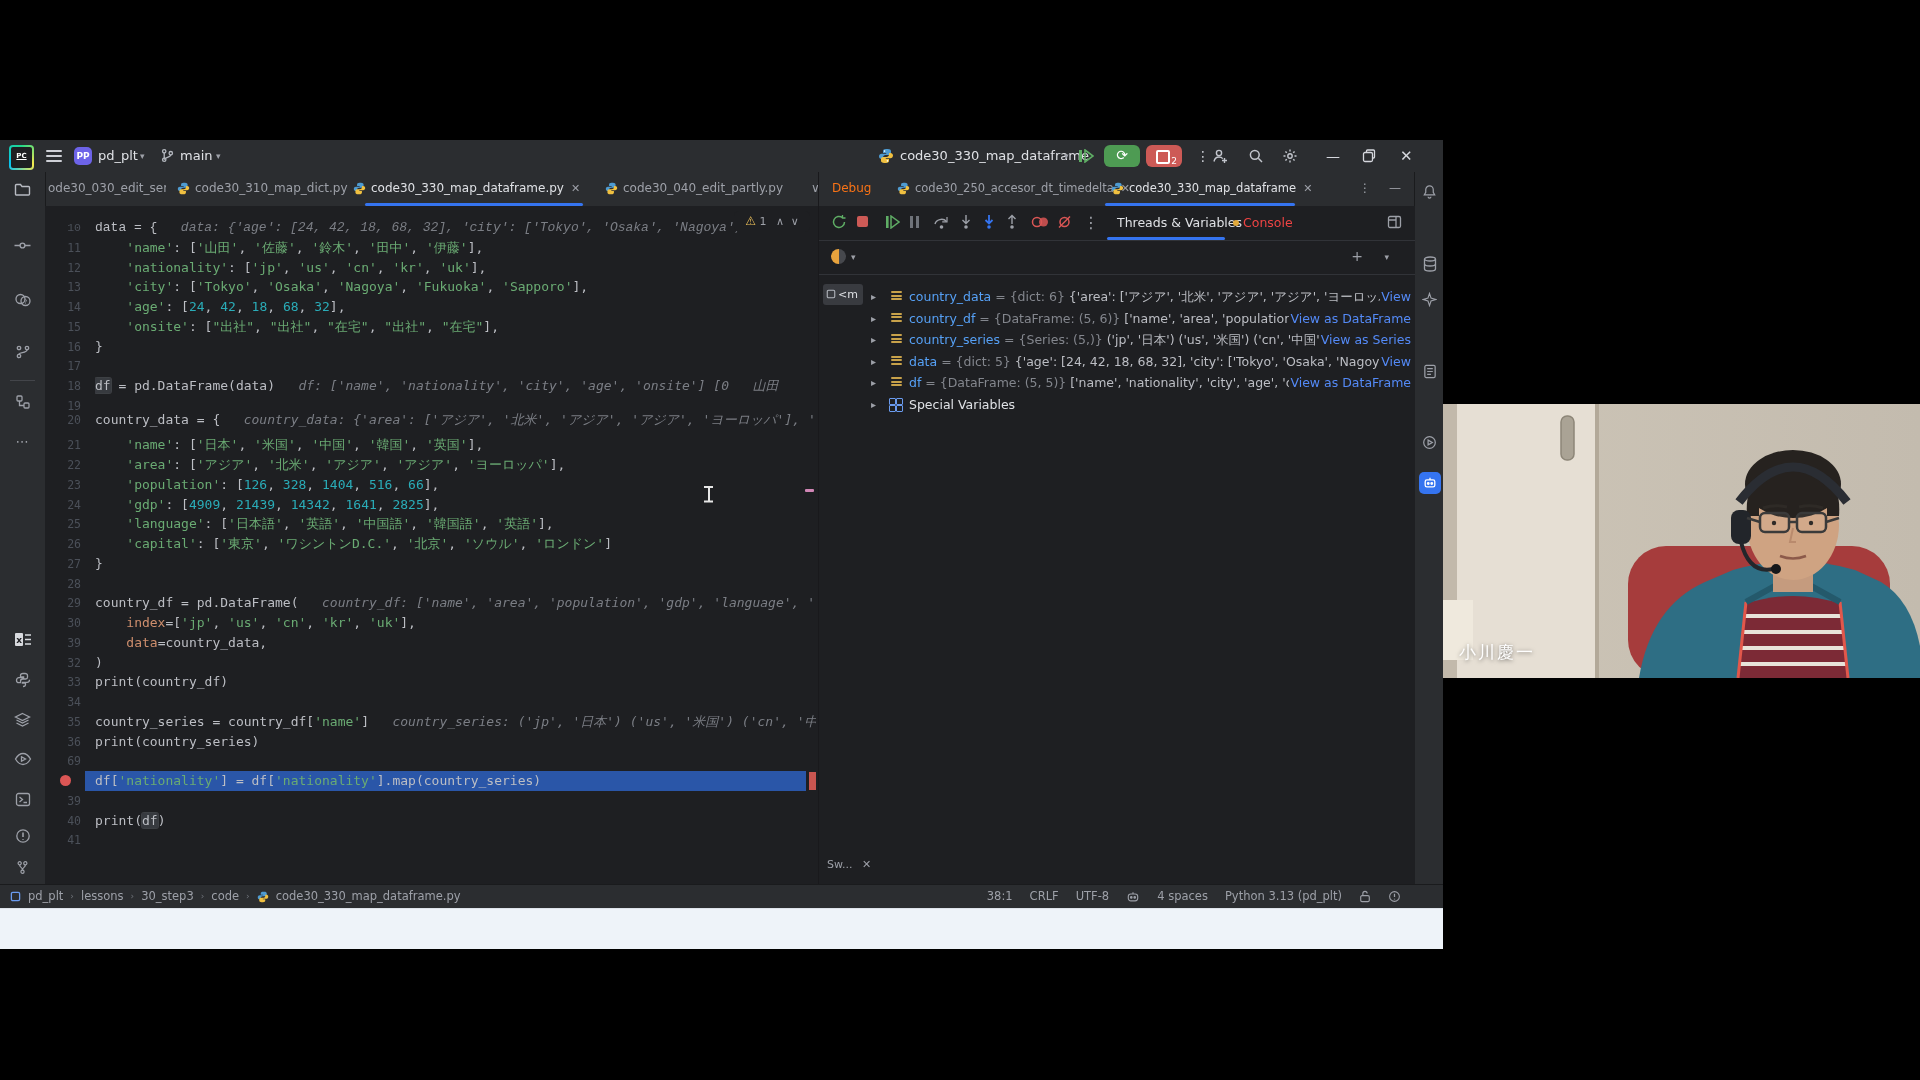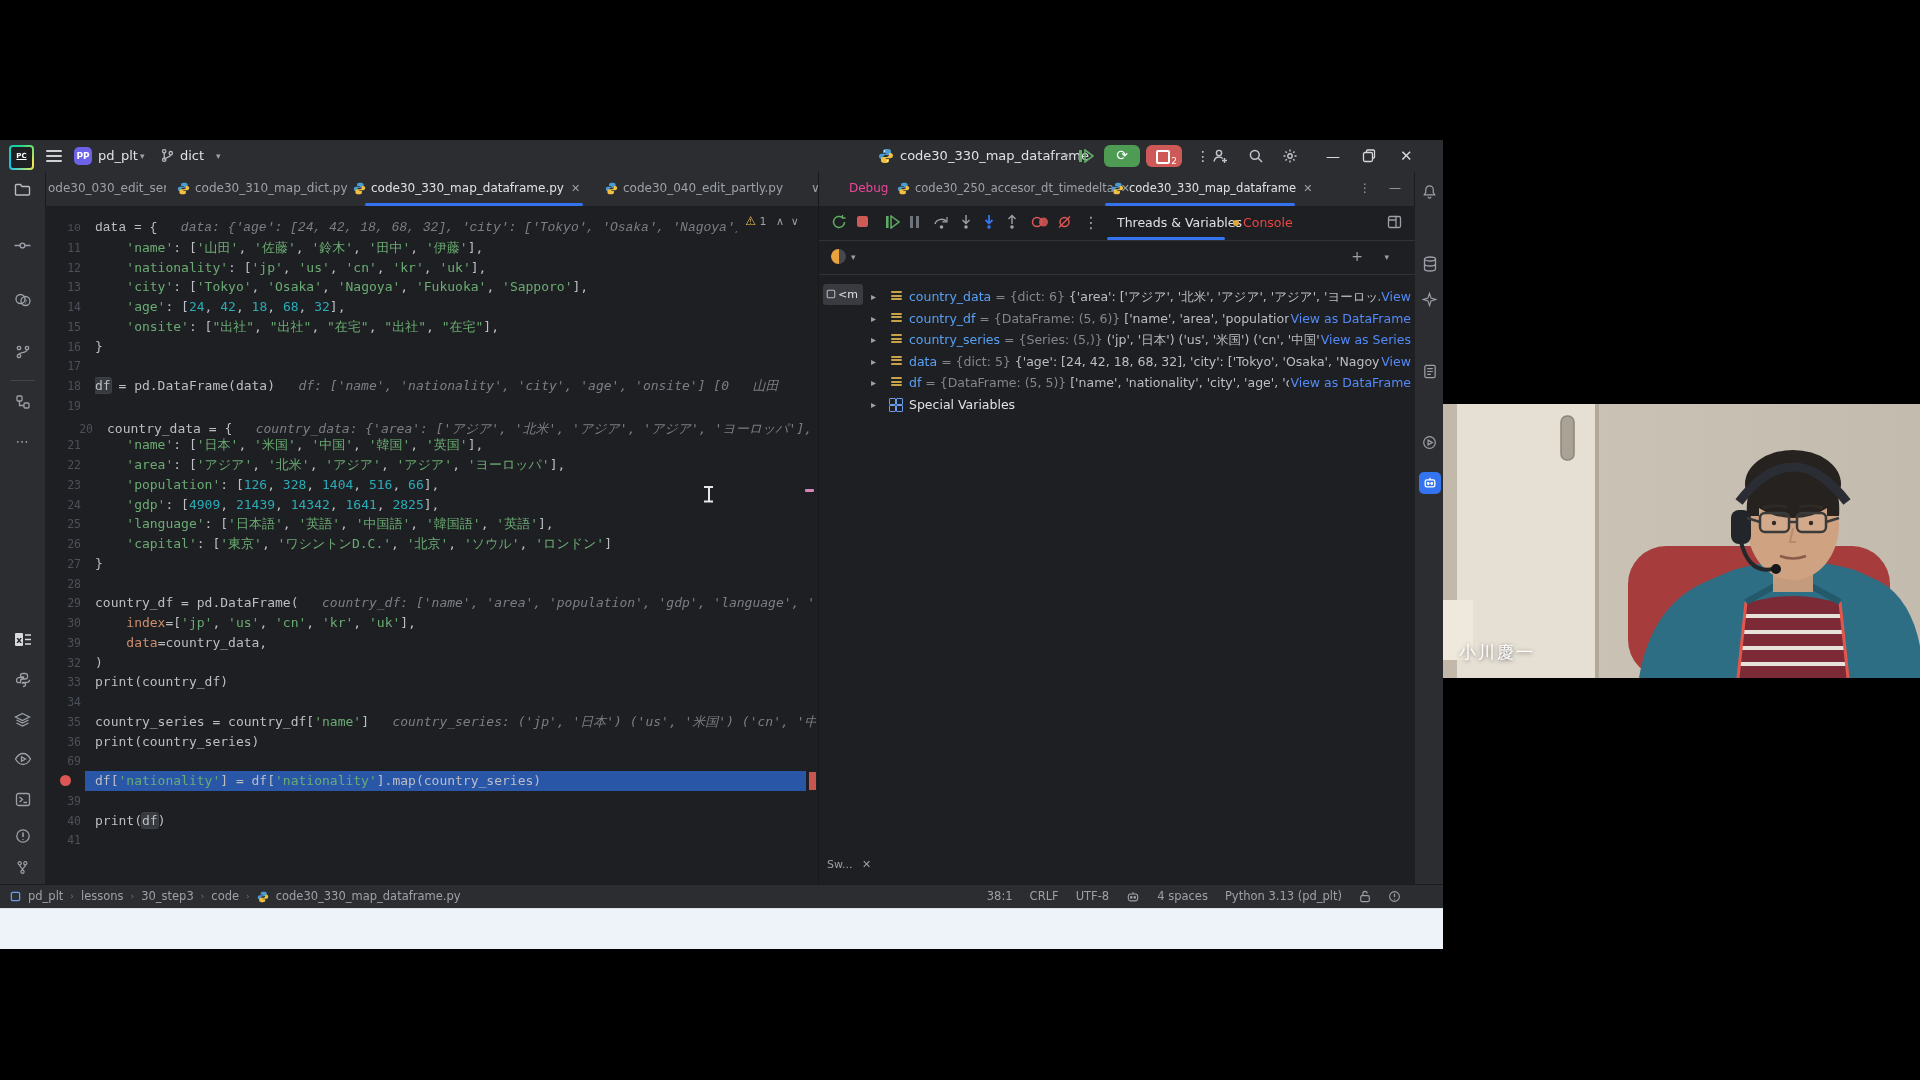--- a/index.html
+++ b/index.html
@@ -111,21 +111,21 @@
     <span class="abs" style="left:160px;top:8px">
       <svg width="15" height="15" viewBox="0 0 16 16">
           <g fill="none" stroke="#b4b8bf" stroke-width="1.4">
             <circle cx="4.5" cy="3.5" r="1.8"></circle>
             <circle cx="4.5" cy="12.5" r="1.8"></circle>
             <circle cx="11.5" cy="5.5" r="1.8"></circle>
             <path d="M4.5 5.3v5.4M11.5 7.3c0 3-7 2.2-7 5.2"></path>
           </g>
         </svg>
     </span>
-    <span class="abs tbar-txt" style="left:180px">dict</span>
+    <span class="abs tbar-txt" style="left:180px">main</span>
     <span class="abs chev" style="left:216px;line-height:32px">▾</span>
 
     <span class="abs" style="left:878px;top:8px">
       <svg width="16" height="16" viewBox="0 0 16 16">
           <path d="M8 1C6 1 5 1.9 5 3.2V5h3.2v.8H3.6C2.1 5.8 1 6.9 1 8.5S2.1 11 3.6 11H5V9.4C5 8 6.1 7 7.5 7h3.3C12 7 13 6.1 13 4.9V3.2C13 1.9 11.8 1 9.8 1H8z" fill="#4e9bd1"></path>
           <path d="M8 15c2 0 3-.9 3-2.2V11H7.8v-.8h4.6c1.5 0 2.6-1.1 2.6-2.7S13.9 5 12.4 5H11v1.6C11 8 9.9 9 8.5 9H5.2C4 9 3 9.9 3 11.1v1.7C3 14.1 4.2 15 6.2 15H8z" fill="#f0c040"></path>
           <circle cx="6.6" cy="3.1" r=".8" fill="#fff"></circle>
           <circle cx="9.4" cy="12.9" r=".8" fill="#fff"></circle>
         </svg>
     </span>
@@ -204,21 +204,21 @@
           <path d="M8 1C6 1 5 1.9 5 3.2V5h3.2v.8H3.6C2.1 5.8 1 6.9 1 8.5S2.1 11 3.6 11H5V9.4C5 8 6.1 7 7.5 7h3.3C12 7 13 6.1 13 4.9V3.2C13 1.9 11.8 1 9.8 1H8z" fill="#4e9bd1"></path>
           <path d="M8 15c2 0 3-.9 3-2.2V11H7.8v-.8h4.6c1.5 0 2.6-1.1 2.6-2.7S13.9 5 12.4 5H11v1.6C11 8 9.9 9 8.5 9H5.2C4 9 3 9.9 3 11.1v1.7C3 14.1 4.2 15 6.2 15H8z" fill="#f0c040"></path>
         </svg>
       </span>
     <span class="etab" style="left:578px">code30_040_edit_partly.py</span>
     <span class="etab" style="left:766px;color:#9da0a8">∨</span>
     <span class="etab" style="left:792px">⋮</span>
   </div>
 
   <div class="dbghead">
-    <span class="etab" style="left:30px;color:#ec4899">Debug</span>
+    <span class="etab" style="left:13px;color:#f97316">Debug</span>
     <span class="abs" style="left:78px;top:10px">
         <svg width="13" height="13" viewBox="0 0 16 16">
           <path d="M8 1C6 1 5 1.9 5 3.2V5h3.2v.8H3.6C2.1 5.8 1 6.9 1 8.5S2.1 11 3.6 11H5V9.4C5 8 6.1 7 7.5 7h3.3C12 7 13 6.1 13 4.9V3.2C13 1.9 11.8 1 9.8 1H8z" fill="#4e9bd1"></path>
           <path d="M8 15c2 0 3-.9 3-2.2V11H7.8v-.8h4.6c1.5 0 2.6-1.1 2.6-2.7S13.9 5 12.4 5H11v1.6C11 8 9.9 9 8.5 9H5.2C4 9 3 9.9 3 11.1v1.7C3 14.1 4.2 15 6.2 15H8z" fill="#f0c040"></path>
         </svg>
       </span>
     <span class="etab" style="left:96px;font-size:11.5px"><span>code30_250_accesor_dt_timedelta</span><span class="tabx">✕</span></span>
     <span class="abs" style="left:292px;top:10px">
         <svg width="13" height="13" viewBox="0 0 16 16">
           <path d="M8 1C6 1 5 1.9 5 3.2V5h3.2v.8H3.6C2.1 5.8 1 6.9 1 8.5S2.1 11 3.6 11H5V9.4C5 8 6.1 7 7.5 7h3.3C12 7 13 6.1 13 4.9V3.2C13 1.9 11.8 1 9.8 1H8z" fill="#4e9bd1"></path>
@@ -391,21 +391,21 @@
         <div class="cl" style="top: 12px; font-family: Liberation Mono, monospace;"><span class="ln">10</span><span class="ct"><span class="tk-d">data = {</span><span class="tk-i">   data: {'age': [24, 42, 18, 68, 32], 'city': ['Tokyo', 'Osaka', 'Nagoya', 'Fukuo</span></span></div>
         <div class="cl" style="top: 31.75px;"><span class="ln">11</span><span class="ct"><span class="tk-d">    </span><span class="tk-s">'name'</span><span class="tk-d">: [</span><span class="tk-s">'山田'</span><span class="tk-d">, </span><span class="tk-s">'佐藤'</span><span class="tk-d">, </span><span class="tk-s">'鈴木'</span><span class="tk-d">, </span><span class="tk-s">'田中'</span><span class="tk-d">, </span><span class="tk-s">'伊藤'</span><span class="tk-d">],</span></span></div>
         <div class="cl" style="top: 51.5px;"><span class="ln">12</span><span class="ct"><span class="tk-d">    </span><span class="tk-s">'nationality'</span><span class="tk-d">: [</span><span class="tk-s">'jp'</span><span class="tk-d">, </span><span class="tk-s">'us'</span><span class="tk-d">, </span><span class="tk-s">'cn'</span><span class="tk-d">, </span><span class="tk-s">'kr'</span><span class="tk-d">, </span><span class="tk-s">'uk'</span><span class="tk-d">],</span></span></div>
         <div class="cl" style="top: 71.25px;"><span class="ln">13</span><span class="ct"><span class="tk-d">    </span><span class="tk-s">'city'</span><span class="tk-d">: [</span><span class="tk-s">'Tokyo'</span><span class="tk-d">, </span><span class="tk-s">'Osaka'</span><span class="tk-d">, </span><span class="tk-s">'Nagoya'</span><span class="tk-d">, </span><span class="tk-s">'Fukuoka'</span><span class="tk-d">, </span><span class="tk-s">'Sapporo'</span><span class="tk-d">],</span></span></div>
         <div class="cl" style="top: 91px;"><span class="ln">14</span><span class="ct"><span class="tk-d">    </span><span class="tk-s">'age'</span><span class="tk-d">: [</span><span class="tk-n">24</span><span class="tk-d">, </span><span class="tk-n">42</span><span class="tk-d">, </span><span class="tk-n">18</span><span class="tk-d">, </span><span class="tk-n">68</span><span class="tk-d">, </span><span class="tk-n">32</span><span class="tk-d">],</span></span></div>
         <div class="cl" style="top: 110.75px;"><span class="ln">15</span><span class="ct"><span class="tk-d">    </span><span class="tk-s">'onsite'</span><span class="tk-d">: [</span><span class="tk-s">"出社"</span><span class="tk-d">, </span><span class="tk-s">"出社"</span><span class="tk-d">, </span><span class="tk-s">"在宅"</span><span class="tk-d">, </span><span class="tk-s">"出社"</span><span class="tk-d">, </span><span class="tk-s">"在宅"</span><span class="tk-d">],</span></span></div>
         <div class="cl" style="top: 130.5px;"><span class="ln">16</span><span class="ct"><span class="tk-d">}</span></span></div>
         <div class="cl" style="top: 150.25px;"><span class="ln">17</span><span class="ct"></span></div>
         <div class="cl" style="top: 170px;"><span class="ln">18</span><span class="ct"><span class="tk-w">df</span><span class="tk-d"> = pd.DataFrame(data)</span><span class="tk-i">   df: ['name', 'nationality', 'city', 'age', 'onsite'] [0   山田       jp</span></span></div>
         <div class="cl" style="top: 189.75px;"><span class="ln">19</span><span class="ct"></span></div>
-        <div class="cl" style="top: 213px; margin-left: 12px;"><span class="ln">20</span><span class="ct"><span class="tk-d">country_data = {</span><span class="tk-i">   country_data: {'area': ['アジア', '北米', 'アジア', 'アジア', 'ヨーロッパ'], 'capital':</span></span></div>
+        <div class="cl" style="top: 204px;"><span class="ln">20</span><span class="ct"><span class="tk-d">country_data = {</span><span class="tk-i">   country_data: {'area': ['アジア', '北米', 'アジア', 'アジア', 'ヨーロッパ'], 'capital':</span></span></div>
         <div class="cl" style="top: 229.25px;"><span class="ln">21</span><span class="ct"><span class="tk-d">    </span><span class="tk-s">'name'</span><span class="tk-d">: [</span><span class="tk-s">'日本'</span><span class="tk-d">, </span><span class="tk-s">'米国'</span><span class="tk-d">, </span><span class="tk-s">'中国'</span><span class="tk-d">, </span><span class="tk-s">'韓国'</span><span class="tk-d">, </span><span class="tk-s">'英国'</span><span class="tk-d">],</span></span></div>
         <div class="cl" style="top: 249px;"><span class="ln">22</span><span class="ct"><span class="tk-d">    </span><span class="tk-s">'area'</span><span class="tk-d">: [</span><span class="tk-s">'アジア'</span><span class="tk-d">, </span><span class="tk-s">'北米'</span><span class="tk-d">, </span><span class="tk-s">'アジア'</span><span class="tk-d">, </span><span class="tk-s">'アジア'</span><span class="tk-d">, </span><span class="tk-s">'ヨーロッパ'</span><span class="tk-d">],</span></span></div>
         <div class="cl" style="top: 268.75px;"><span class="ln">23</span><span class="ct"><span class="tk-d">    </span><span class="tk-s">'population'</span><span class="tk-d">: [</span><span class="tk-n">126</span><span class="tk-d">, </span><span class="tk-n">328</span><span class="tk-d">, </span><span class="tk-n">1404</span><span class="tk-d">, </span><span class="tk-n">516</span><span class="tk-d">, </span><span class="tk-n">66</span><span class="tk-d">],</span></span></div>
         <div class="cl" style="top: 288.5px;"><span class="ln">24</span><span class="ct"><span class="tk-d">    </span><span class="tk-s">'gdp'</span><span class="tk-d">: [</span><span class="tk-n">4909</span><span class="tk-d">, </span><span class="tk-n">21439</span><span class="tk-d">, </span><span class="tk-n">14342</span><span class="tk-d">, </span><span class="tk-n">1641</span><span class="tk-d">, </span><span class="tk-n">2825</span><span class="tk-d">],</span></span></div>
         <div class="cl" style="top: 308.25px;"><span class="ln">25</span><span class="ct"><span class="tk-d">    </span><span class="tk-s">'language'</span><span class="tk-d">: [</span><span class="tk-s">'日本語'</span><span class="tk-d">, </span><span class="tk-s">'英語'</span><span class="tk-d">, </span><span class="tk-s">'中国語'</span><span class="tk-d">, </span><span class="tk-s">'韓国語'</span><span class="tk-d">, </span><span class="tk-s">'英語'</span><span class="tk-d">],</span></span></div>
         <div class="cl" style="top: 328px;"><span class="ln">26</span><span class="ct"><span class="tk-d">    </span><span class="tk-s">'capital'</span><span class="tk-d">: [</span><span class="tk-s">'東京'</span><span class="tk-d">, </span><span class="tk-s">'ワシントンD.C.'</span><span class="tk-d">, </span><span class="tk-s">'北京'</span><span class="tk-d">, </span><span class="tk-s">'ソウル'</span><span class="tk-d">, </span><span class="tk-s">'ロンドン'</span><span class="tk-d">]</span></span></div>
         <div class="cl" style="top: 347.75px;"><span class="ln">27</span><span class="ct"><span class="tk-d">}</span></span></div>
         <div class="cl" style="top: 367.5px;"><span class="ln">28</span><span class="ct"></span></div>
         <div class="cl" style="top: 387.25px;"><span class="ln">29</span><span class="ct"><span class="tk-d">country_df = pd.DataFrame(</span><span class="tk-i">   country_df: ['name', 'area', 'population', 'gdp', 'language', 'capital'</span></span></div>
         <div class="cl" style="top: 407px;"><span class="ln">30</span><span class="ct"><span class="tk-d">    </span><span class="tk-p">index</span><span class="tk-d">=[</span><span class="tk-s">'jp'</span><span class="tk-d">, </span><span class="tk-s">'us'</span><span class="tk-d">, </span><span class="tk-s">'cn'</span><span class="tk-d">, </span><span class="tk-s">'kr'</span><span class="tk-d">, </span><span class="tk-s">'uk'</span><span class="tk-d">],</span></span></div>

